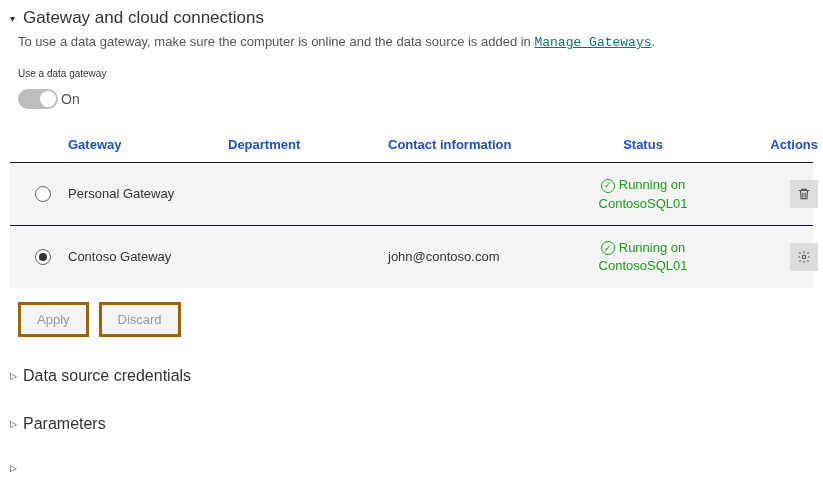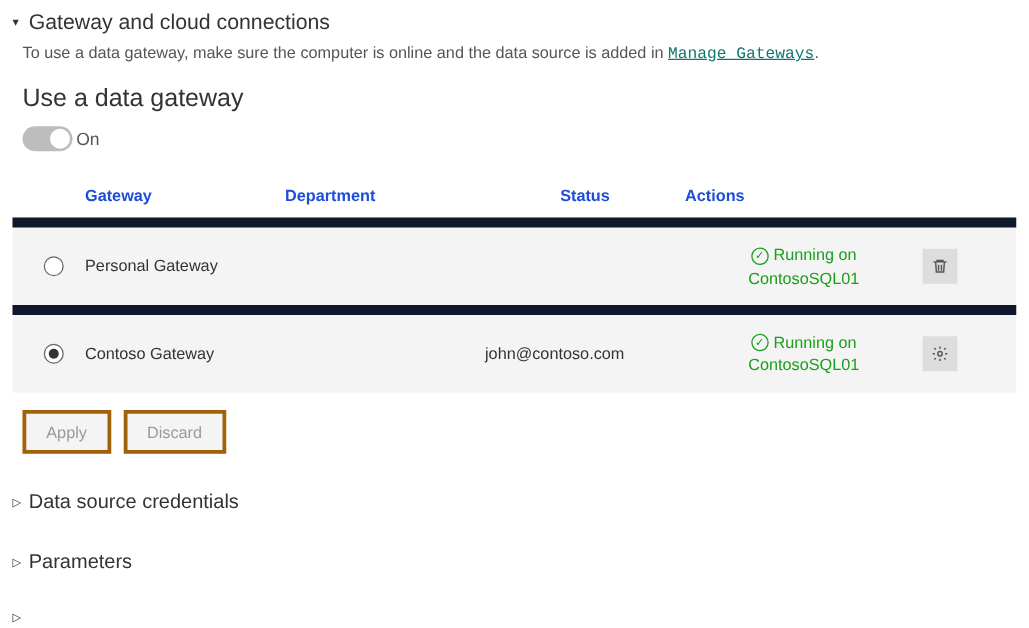--- a/index.html
+++ b/index.html
@@ -27,21 +27,21 @@
       width: 9px;
     }
     .help-text {
       font-size: 13px;
       color: #555;
       margin-left: 8px;
       margin-bottom: 18px;
     }
     .help-text a { color: #0f766e; text-decoration: underline; font-family: Liberation Mono, monospace; }
     .toggle-label {
-      font-size: 20px;
+      font-size: 10px;
       color: #333;
       margin-left: 8px;
       margin-bottom: 10px;
     }
     .toggle-row {
       display: flex;
       align-items: center;
       gap: 3px;
       margin-left: 8px;
       margin-bottom: 18px;
@@ -75,25 +75,25 @@
       display: grid;
       grid-template-columns: 50px 160px 160px 160px 190px 80px;
       align-items: center;
     }
     .gw-header {
       padding: 10px 8px;
       font-weight: 700;
       color: #1d4ed8;
       font-size: 13px;
     }
-    .gw-header .col-actions, .gw-row .col-actions { text-align: left; }
+    .gw-header .col-actions, .gw-row .col-actions { text-align: right; }
     .gw-row {
       padding: 12px 8px;
       background: #f4f4f4;
-      border-top: 8px solid #0f172a;
+      border-top: 1px solid #0f172a;
       min-height: 54px;
     }
     .col-radio { display: flex; justify-content: center; }
     .radio {
       width: 16px;
       height: 16px;
       border: 1.5px solid #666;
       border-radius: 50%;
       position: relative;
       cursor: pointer;
@@ -188,20 +188,21 @@
     <div class="toggle-knob"></div>
   </div>
   <span class="toggle-state">On</span>
 </div>
 
 <div class="gateway-table">
   <div class="gw-header">
     <div class="col-radio"></div>
     <div>Gateway</div>
     <div>Department</div>
+    <div>Contact information</div>
     <div style="text-align:center;">Status</div>
     <div class="col-actions">Actions</div>
   </div>
 
   <div class="gw-row">
     <div class="col-radio">
       <span class="radio"></span>
     </div>
     <div>Personal Gateway</div>
     <div></div>

